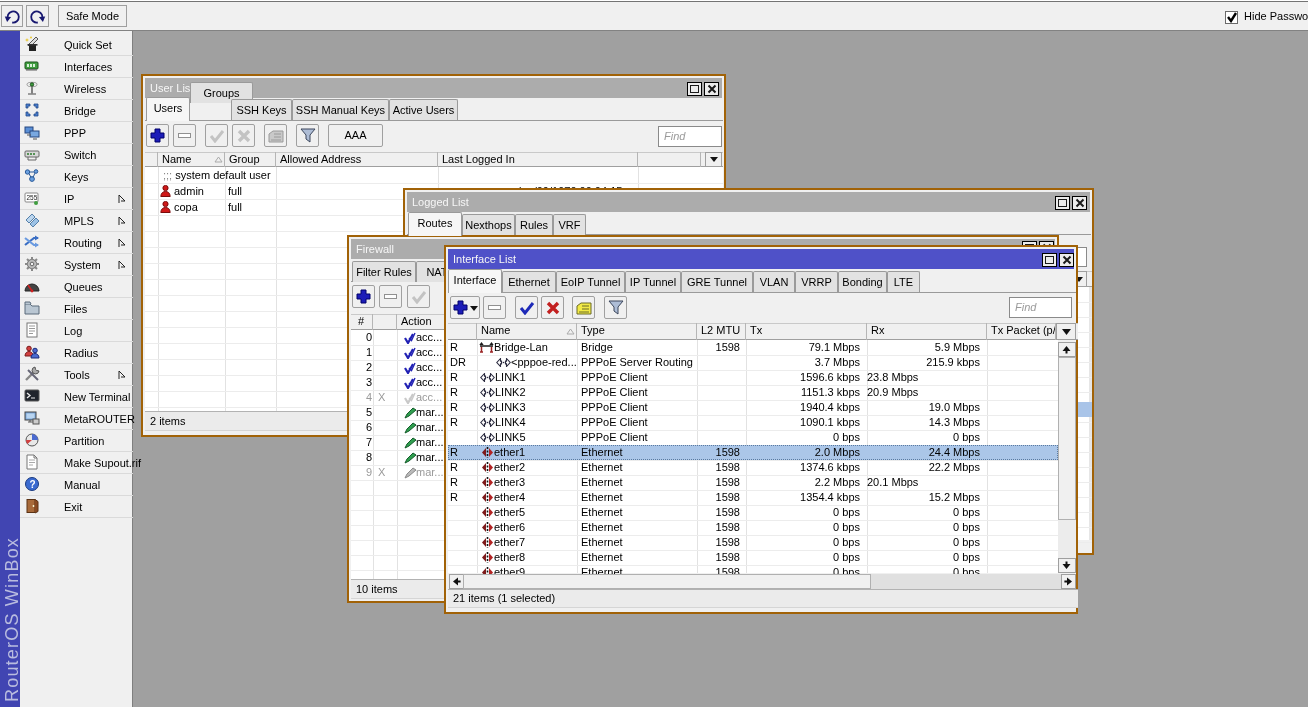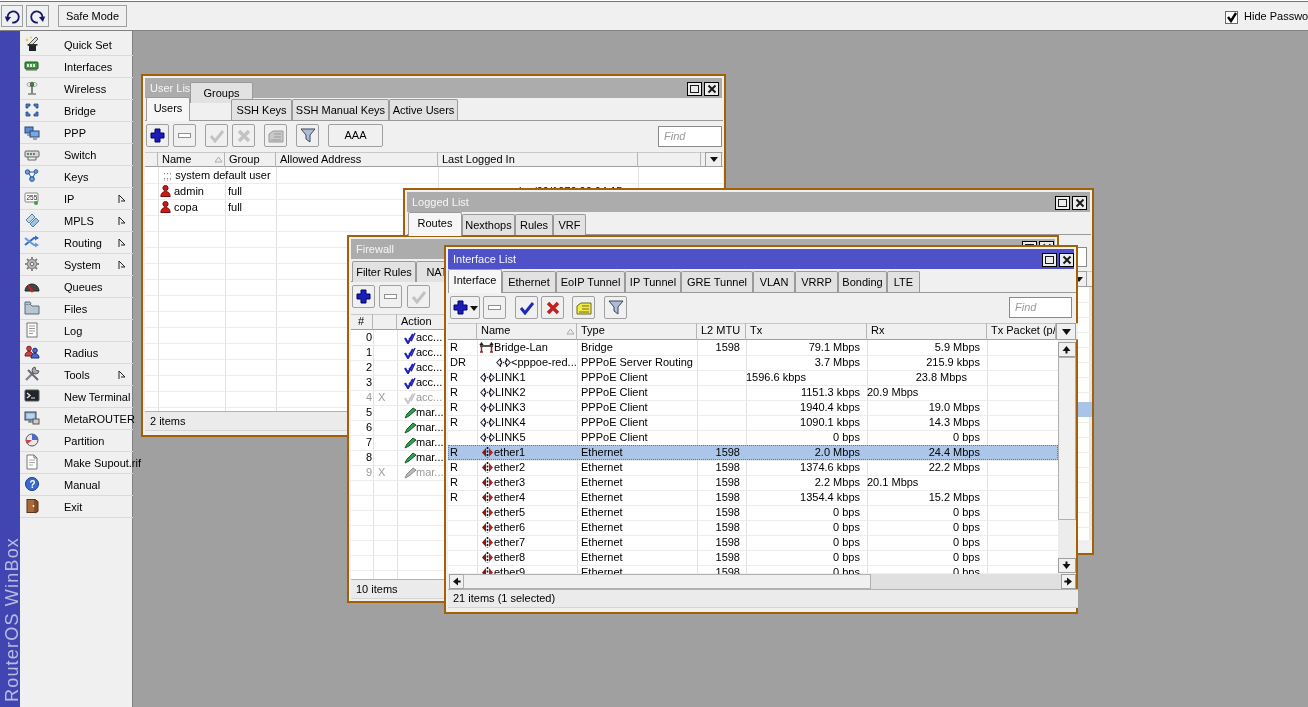--- a/index.html
+++ b/index.html
@@ -593,22 +593,22 @@
 <div class="r" style="left:421px;top:109px;width:113px;text-align:right">215.9 kbps</div>
 <div class="r" style="left:4px;top:124px">R</div>
 <svg class="a" style="left:34px;top:126px" width="15" height="9">
       <path d="M4.5.5L.8 4.5l3.7 4 .0-2.6h1v-2.8h-1z" fill="none" stroke="#2c2c40" stroke-width="1.1"></path>
       <path d="M10.5.5l3.7 4-3.7 4v-2.6h-1V3.1h1z" fill="none" stroke="#2c2c40" stroke-width="1.1"></path>
       <path d="M6.7 4.5h1.6" stroke="#2c2c40" stroke-width="1.3"></path>
     </svg>
 <div class="r" style="left:49px;top:124px">LINK1</div>
 <div class="r" style="left:135px;top:124px">PPPoE Client</div>
 <div class="r" style="left:251px;top:124px;width:43px;text-align:right"></div>
-<div class="r" style="left:300px;top:124px;width:114px;text-align:left">1596.6 kbps</div>
-<div class="r" style="left:408px;top:124px;width:113px;text-align:right">23.8 Mbps</div>
+<div class="r" style="left:300px;top:124px;width:114px;text-align:right">1596.6 kbps</div>
+<div class="r" style="left:421px;top:124px;width:113px;text-align:left">23.8 Mbps</div>
 <div class="r" style="left:4px;top:139px">R</div>
 <svg class="a" style="left:34px;top:141px" width="15" height="9">
       <path d="M4.5.5L.8 4.5l3.7 4 .0-2.6h1v-2.8h-1z" fill="none" stroke="#2c2c40" stroke-width="1.1"></path>
       <path d="M10.5.5l3.7 4-3.7 4v-2.6h-1V3.1h1z" fill="none" stroke="#2c2c40" stroke-width="1.1"></path>
       <path d="M6.7 4.5h1.6" stroke="#2c2c40" stroke-width="1.3"></path>
     </svg>
 <div class="r" style="left:49px;top:139px">LINK2</div>
 <div class="r" style="left:135px;top:139px">PPPoE Client</div>
 <div class="r" style="left:251px;top:139px;width:43px;text-align:right"></div>
 <div class="r" style="left:300px;top:139px;width:114px;text-align:right">1151.3 kbps</div>

